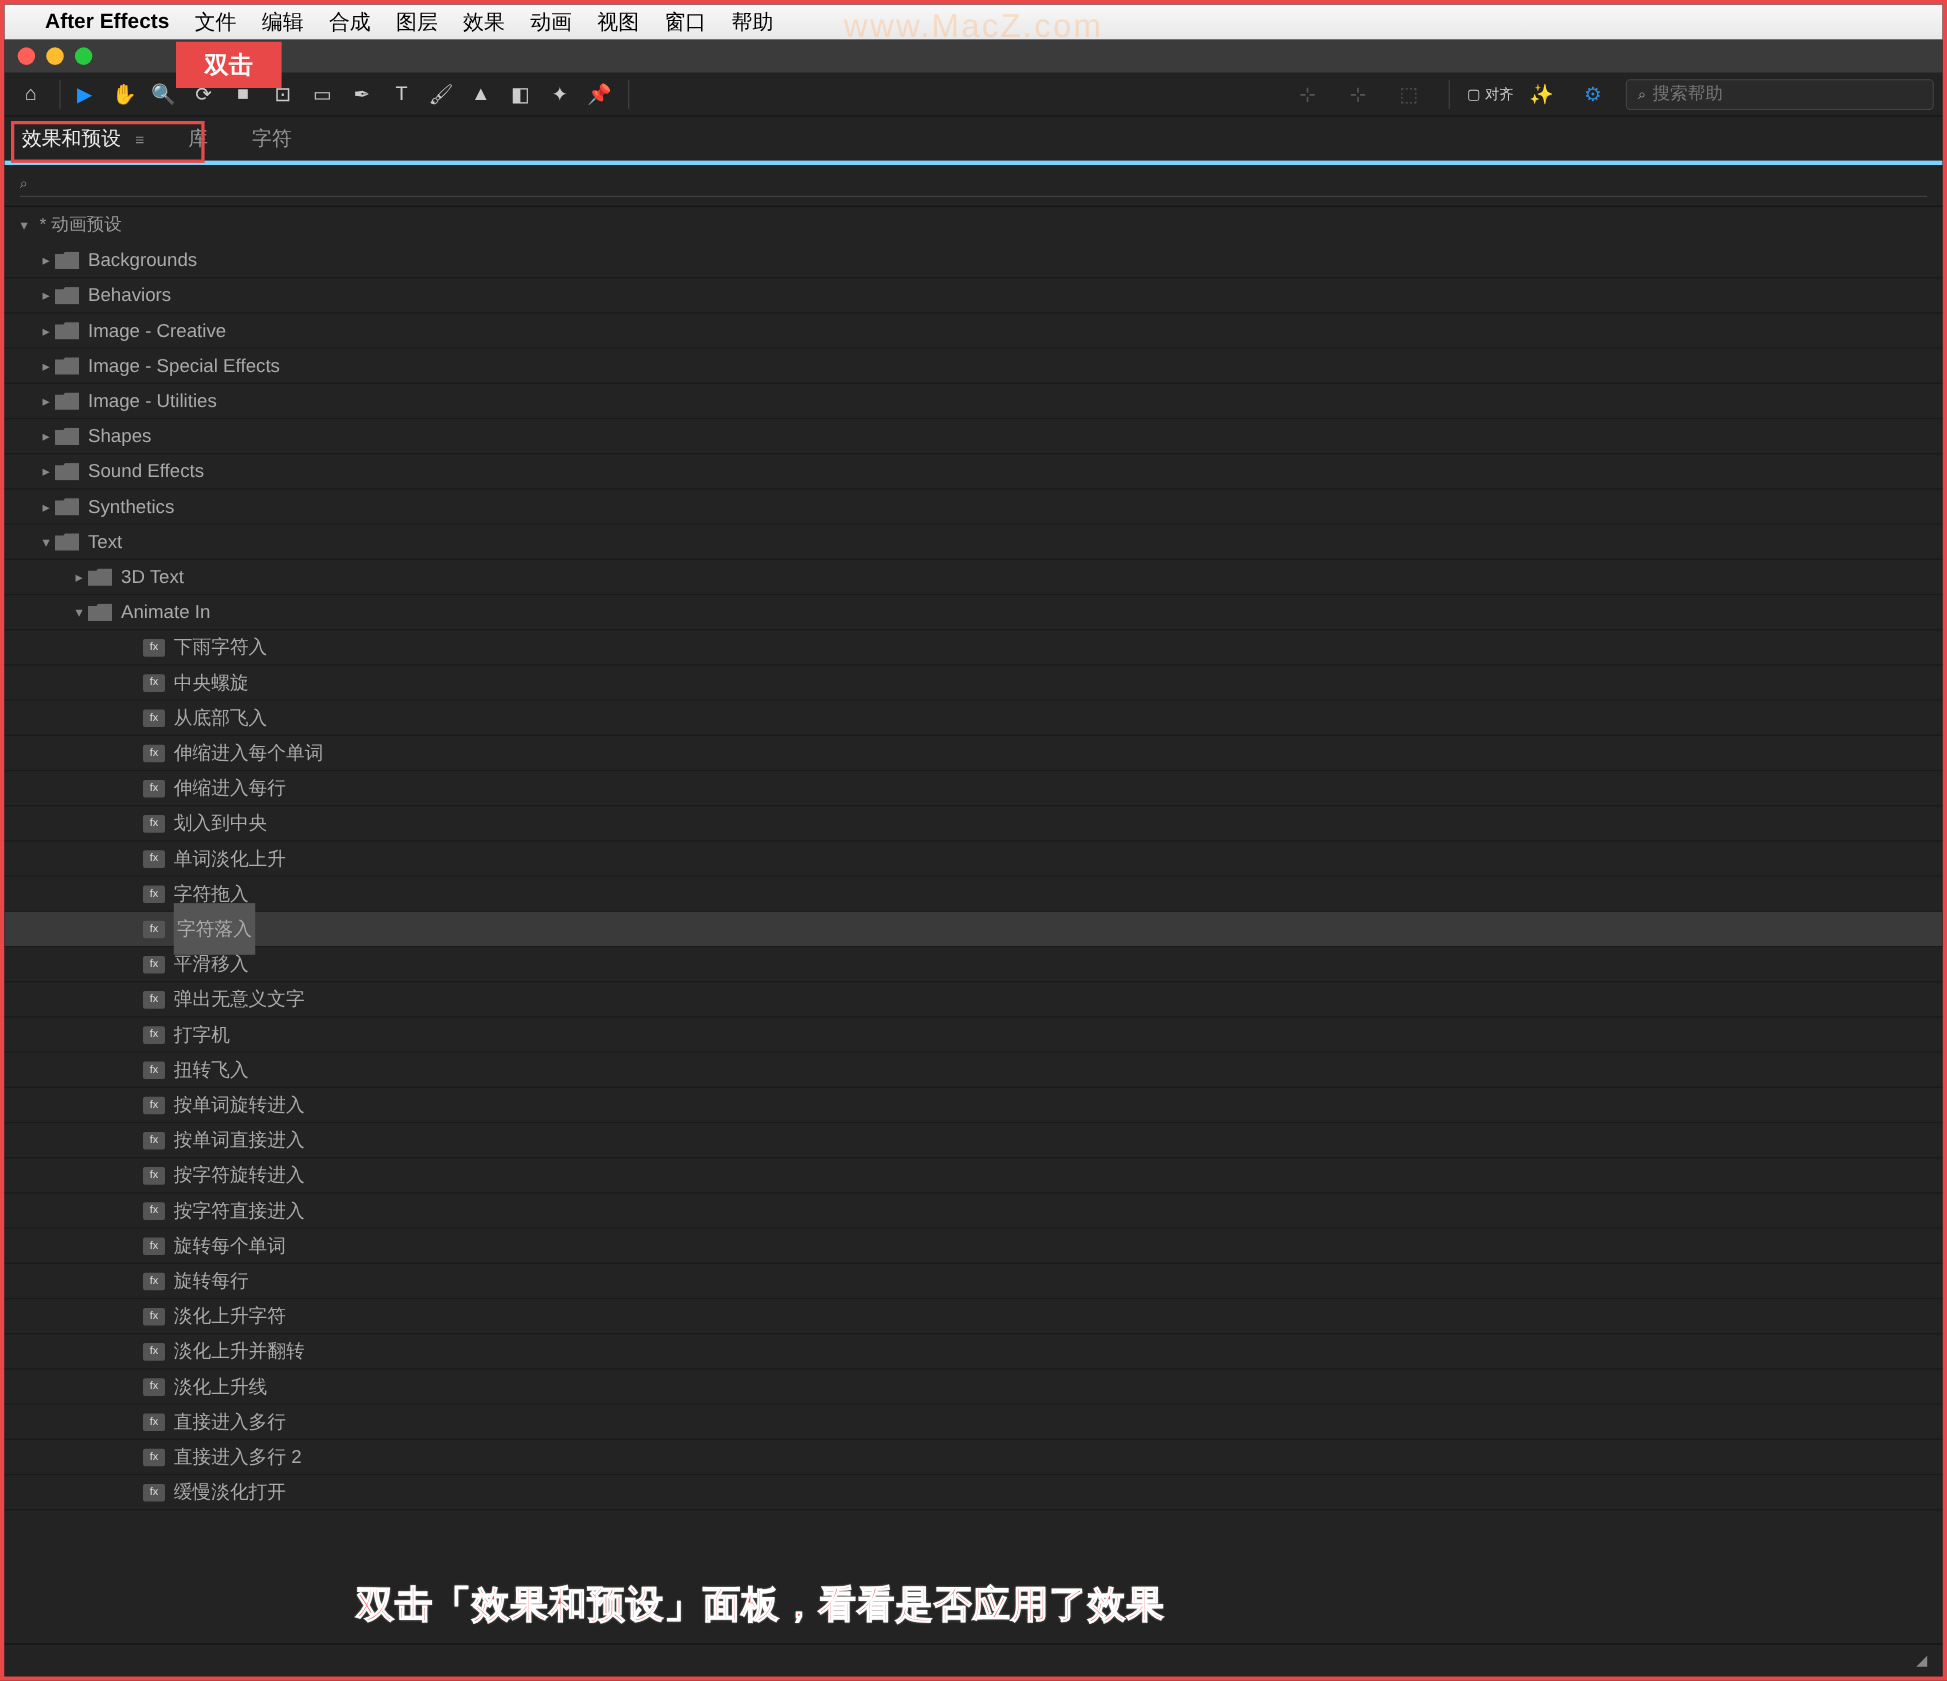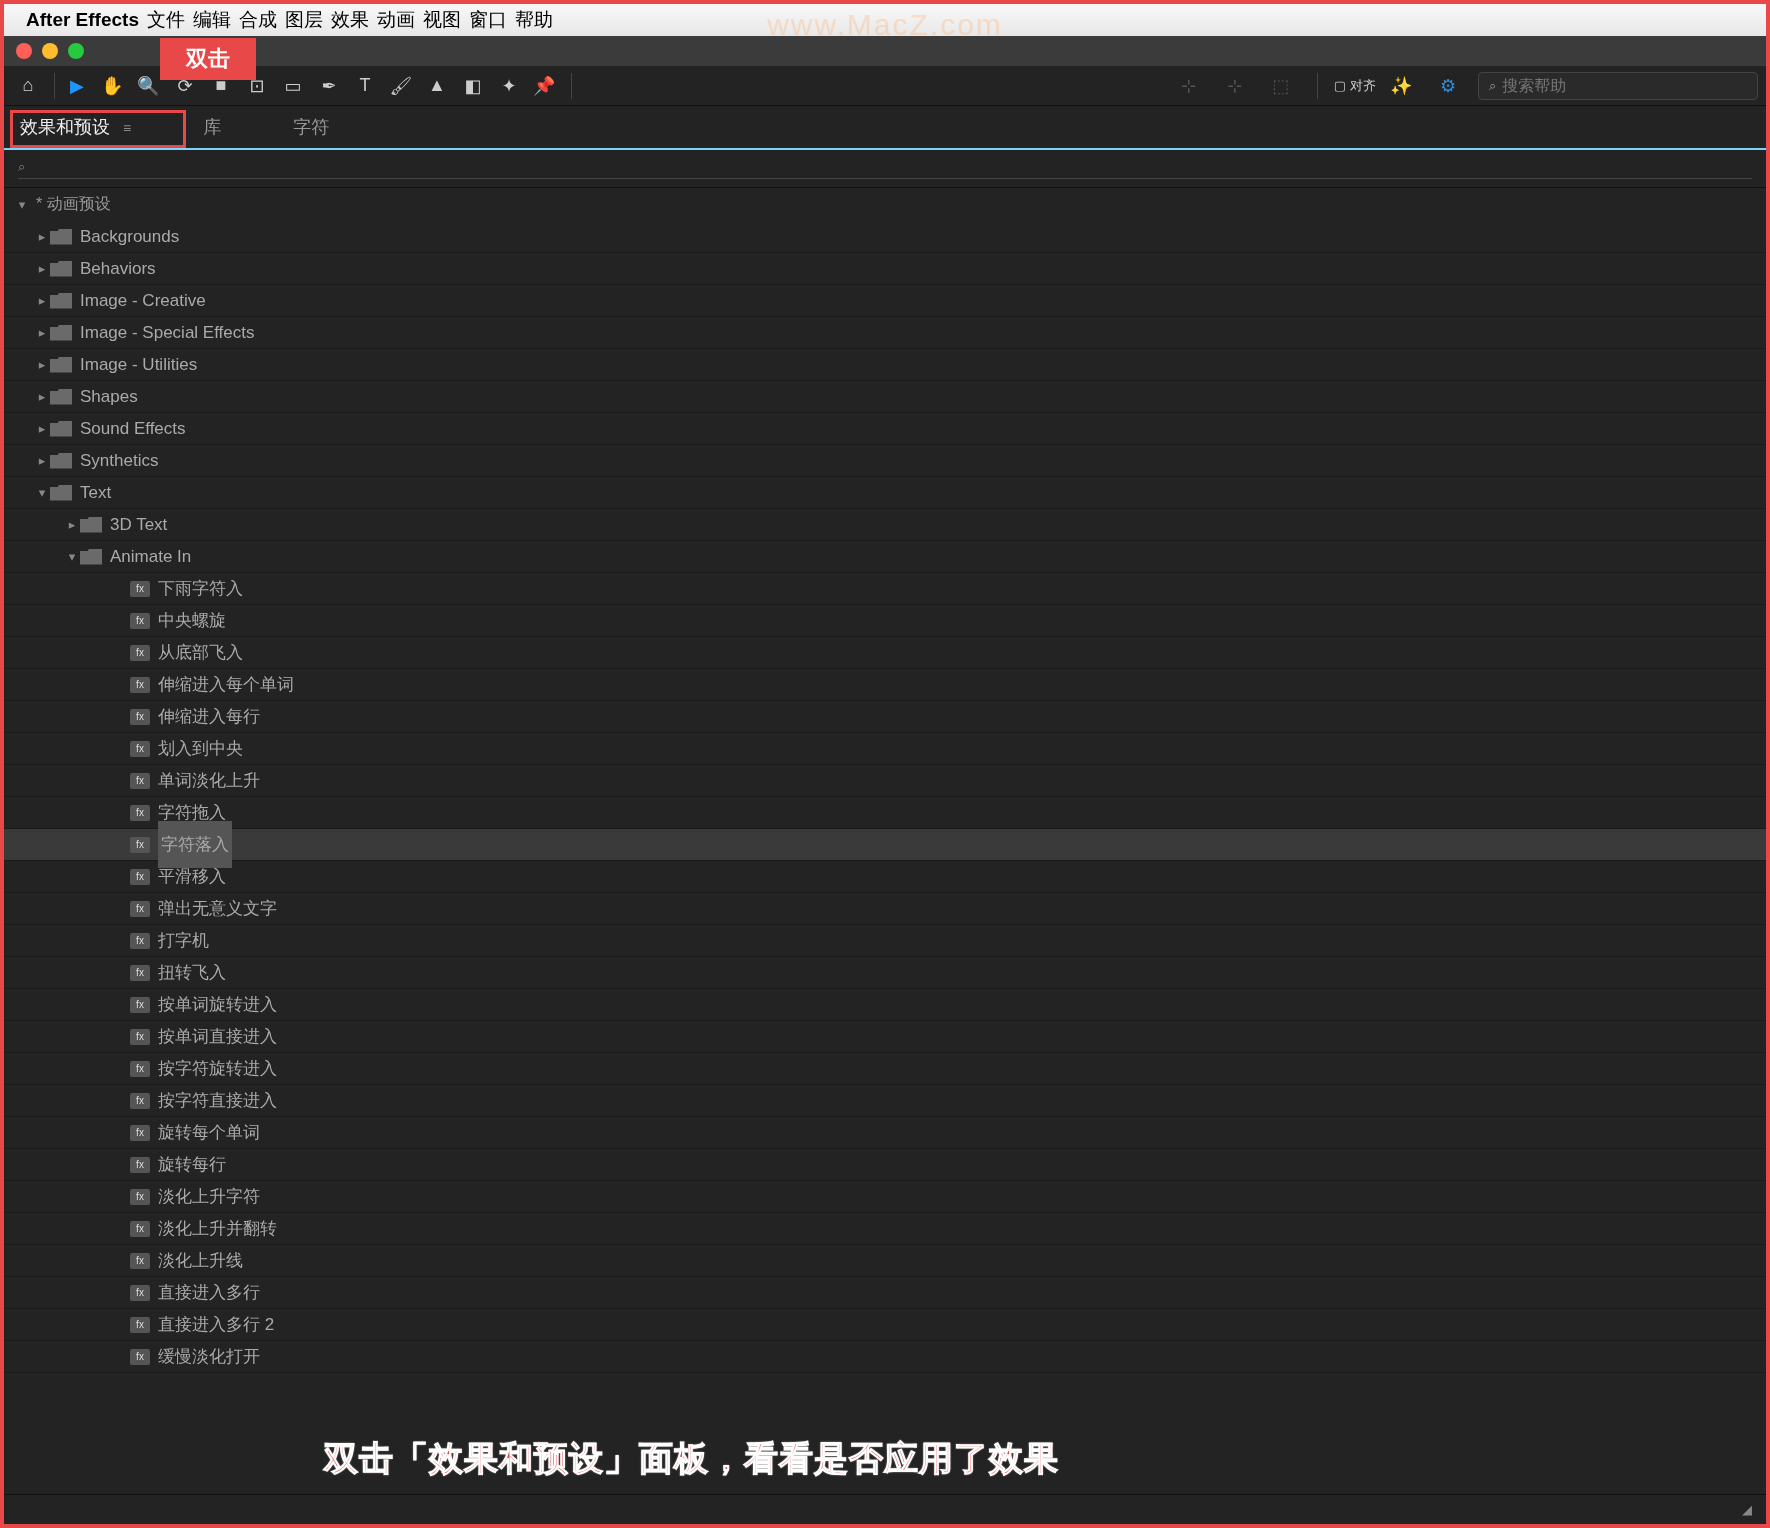--- a/index.html
+++ b/index.html
@@ -17,21 +17,21 @@
       overflow: hidden;
       border: 4px solid #e84848;
       position: relative;
     }
     .menubar {
       height: 32px;
       background: linear-gradient(to bottom, #f8f8f8, #e8e8e8);
       display: flex;
       align-items: center;
       padding: 0 14px;
-      gap: 8px;
+      gap: 23px;
       color: #000;
       font-size: 19px;
     }
     .apple-logo { font-size: 20px; color:#333; }
     .app-name { font-weight: bold; }
     .menubar-item { cursor: default; }
     .dbl-click-tag {
       position: absolute;
       top: 34px;
       left: 156px;
@@ -103,22 +103,22 @@
       margin-left: 6px;
       font-size: 16px;
       width: 100%;
     }
     .panel-tabs {
       height: 44px;
       background: #232323;
       display: flex;
       align-items: center;
       padding: 0 12px;
-      gap: 64px;
-      border-bottom: 2px solid #7dd3fc;
+      gap: 32px;
+      border-bottom: 4px solid #7dd3fc;
       position: relative;
     }
     .panel-tabs .tab {
       color: #999;
       font-size: 18px;
       padding: 6px 4px;
     }
     .panel-tabs .tab.active {
       color: #eee;
     }

